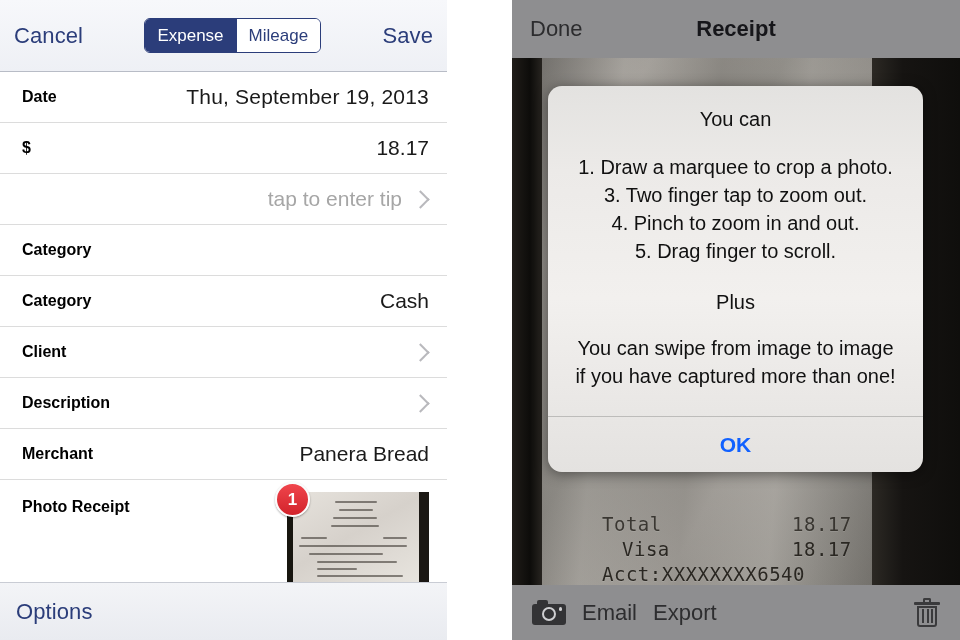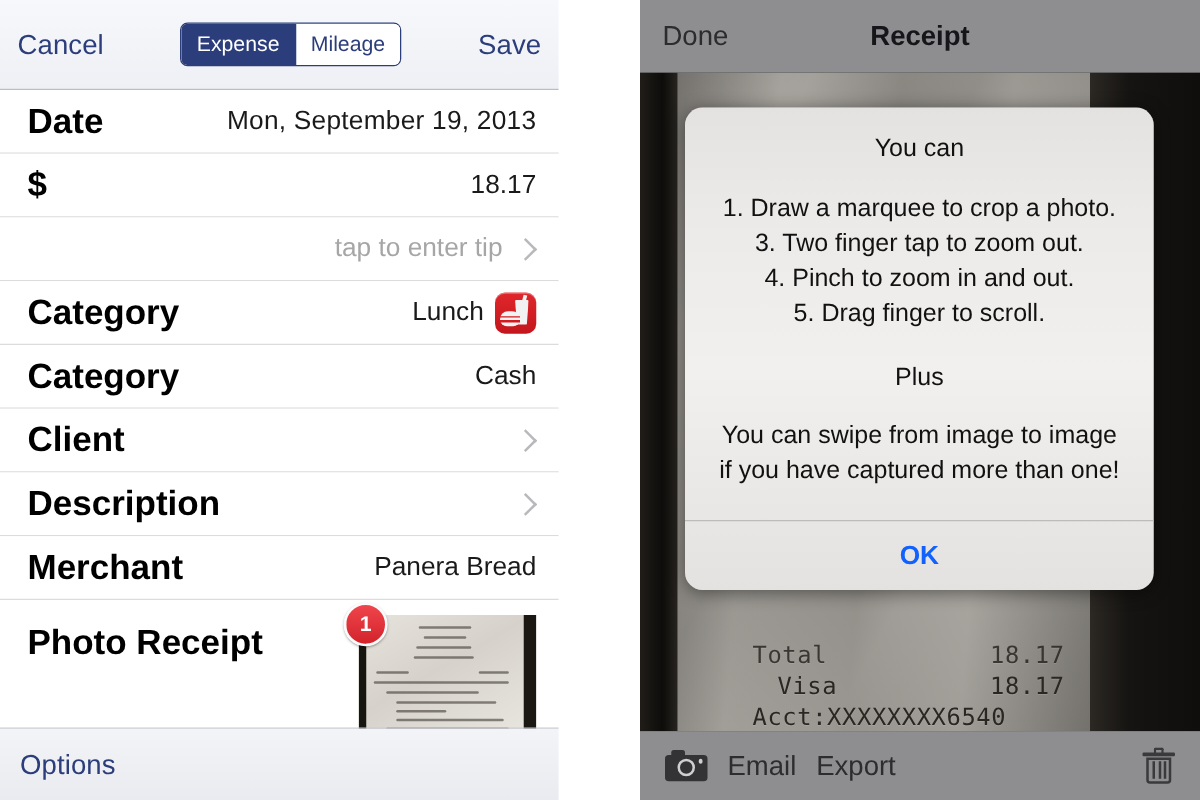--- a/index.html
+++ b/index.html
@@ -90,21 +90,21 @@
     align-items: center;
     justify-content: space-between;
     height: 51px;
     padding: 0 18px 0 22px;
     box-sizing: border-box;
     border-bottom: 1px solid #dcdcdc;
     background: #ffffff;
     cursor: pointer;
   }
   .row-label {
-    font-size: 28px;
+    font-size: 16px;
     font-weight: bold;
     color: #000000;
     white-space: nowrap;
   }
   .row-right {
     display: flex;
     align-items: center;
     gap: 9px;
   }
   .row-value {
@@ -490,49 +490,41 @@
       </div>
 
       <div class="nav-btn">Save</div>
     </div>
 
     <div class="form-list">
 
       <div class="row row-date">
         <span class="row-label">Date</span>
         <div class="row-right">
-          <span class="row-value">Mon,  September 19, 2013</span>
+          <span class="row-value">Thu,  September 19, 2013</span>
         </div>
       </div>
 
       <div class="row">
         <span class="row-label">$</span>
         <div class="row-right">
           <span class="row-value">18.17</span>
         </div>
       </div>
 
       <div class="row">
         <span class="row-label"></span>
         <div class="row-right">
           <span class="row-value placeholder">tap to enter tip</span>
           <span class="chevron"></span>
         </div>
       </div>
 
       <div class="row">
         <span class="row-label">Category</span>
-        <div class="row-right">
-          <span class="row-value">Lunch</span>
-          <span class="cat-icon">
-            <span class="straw"></span>
-            <span class="cup"></span>
-            <span class="burger"></span>
-          </span>
-        </div>
       </div>
 
       <div class="row">
         <span class="row-label">Category</span>
         <div class="row-right">
           <span class="row-value">Cash</span>
         </div>
       </div>
 
       <div class="row">

